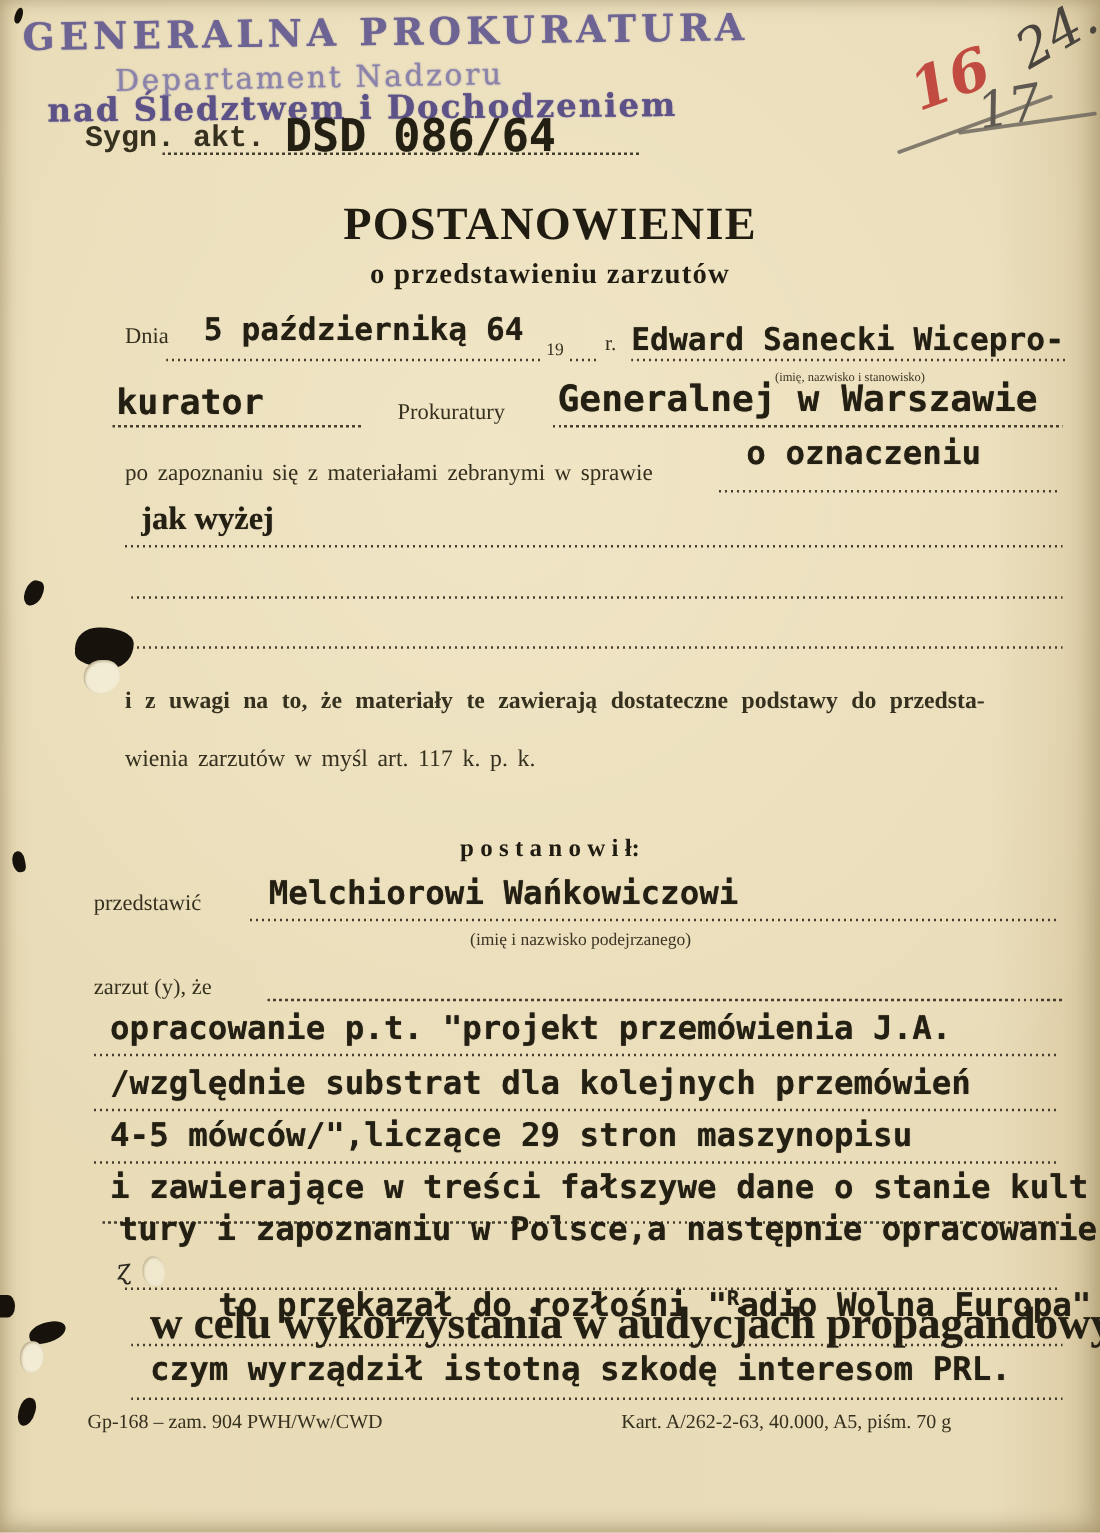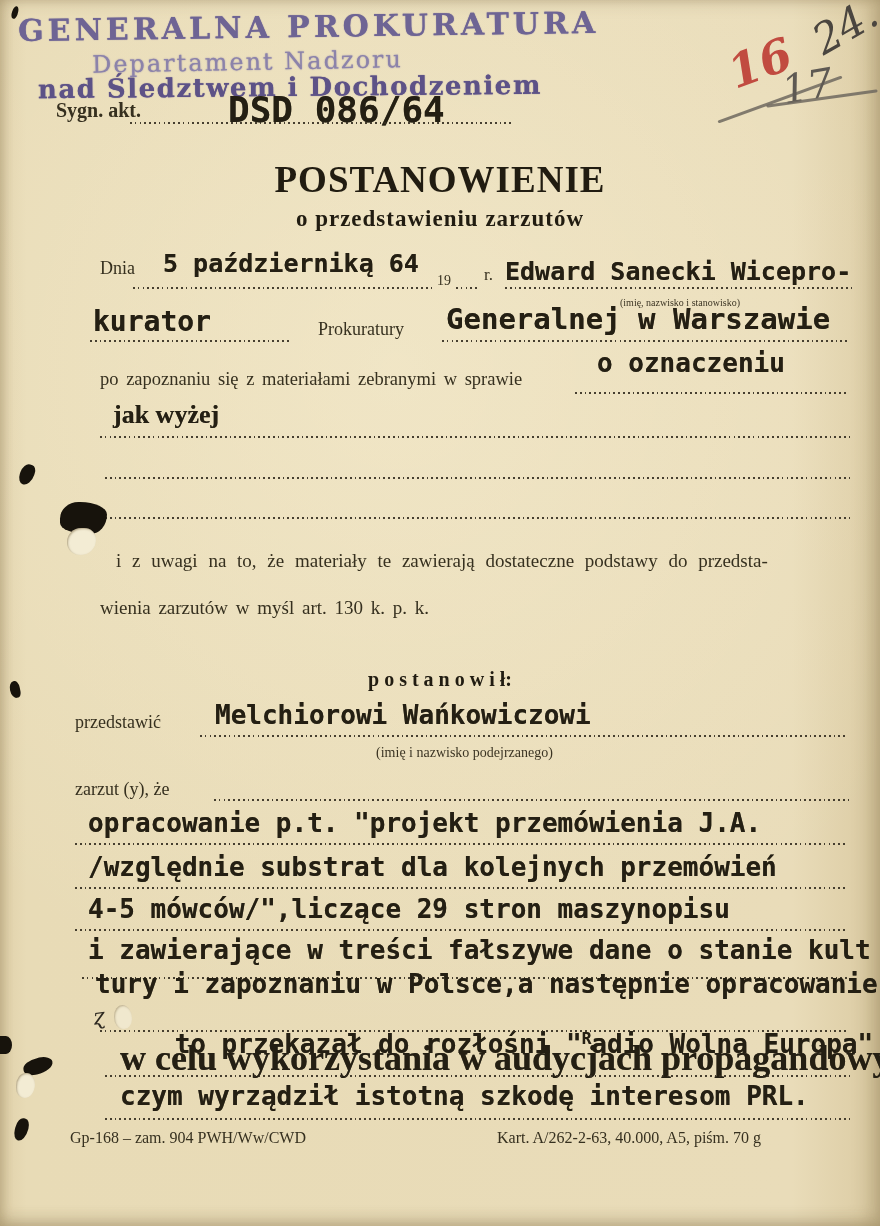--- a/index.html
+++ b/index.html
@@ -26,21 +26,21 @@
 </style>
 </head>
 <body>
 
 <div id="paper">
 
   <div class="stamp" style="left:18px;top:12px;font-size:30px;letter-spacing:4px;font-weight:bold;color:#6e6494;transform:rotate(-0.8deg);text-shadow:0 0 1px #6e6494;">GENERALNA PROKURATURA</div>
   <div class="stamp" style="left:92px;top:50px;font-size:24px;letter-spacing:2px;color:#8c83aa;transform:rotate(-1deg);text-shadow:0 0 1.5px #8c83aa;">Departament Nadzoru</div>
   <div class="stamp" style="left:38px;top:74px;font-size:26px;letter-spacing:1.5px;font-weight:bold;color:#5d5287;transform:rotate(-0.5deg);text-shadow:0 0 1px #5d5287;">nad Śledztwem i Dochodzeniem</div>
 
-  <div class="pre" style="left:56px;top:100px;font-size:20px;font-weight:bold;">Sygn. akt.</div>
+  <div class="pre" style="left:68px;top:100px;font-size:24px;font-weight:bold;font-family:Liberation Mono, monospace;">Sygn. akt.</div>
   <div class="typed" style="left:228px;top:92px;font-size:36px;">DSD 086/64</div>
   <div class="dots" style="left:130px;top:122px;width:382px;"></div>
 
   <div class="hw" style="left:812px;top:6px;font-size:42px;color:#4a453f;transform:rotate(-30deg);">24.</div>
   <div class="hw" style="left:728px;top:40px;font-size:46px;font-weight:bold;color:#c14b40;transform:rotate(-20deg);">16</div>
   <div class="strike" style="left:714px;top:98px;width:132px;transform:rotate(-20deg);"></div>
   <div class="hw" style="left:782px;top:66px;font-size:40px;color:#5e5953;transform:rotate(-10deg);">17</div>
   <div class="strike" style="left:766px;top:97px;width:112px;transform:rotate(-8deg);"></div>
 
   <div class="title" style="top:206px;font-size:23px;letter-spacing:1px;">o przedstawieniu zarzutów</div>
@@ -69,22 +69,22 @@
   <div class="dots" style="left:100px;top:436px;width:750px;"></div>
 
   <div class="dots" style="left:105px;top:477px;width:745px;"></div>
   <div class="dots" style="left:105px;top:517px;width:745px;"></div>
 
   <div class="blot" style="left:20px;top:464px;width:14px;height:21px;border-radius:60% 40% 70% 50%;transform:rotate(18deg);"></div>
   <div class="blot" style="left:60px;top:502px;width:47px;height:32px;border-radius:45% 65% 40% 70%/60% 45% 70% 40%;"></div>
   <div class="hole" style="left:67px;top:528px;width:29px;height:27px;border-radius:55% 45% 60% 50%;"></div>
   <div class="blot" style="left:10px;top:681px;width:10px;height:17px;border-radius:60% 50% 40% 60%;transform:rotate(-12deg);"></div>
 
-  <div class="pre" style="left:116px;top:551px;font-size:19px;word-spacing:6px;">i z uwagi na to, że materiały te zawierają dostateczne podstawy do przedsta-</div>
-  <div class="pre" style="left:100px;top:598px;font-size:19px;word-spacing:3px;">wienia zarzutów w myśl art. 130 k. p. k.</div>
+  <div class="pre" style="left:100px;top:551px;font-size:19px;word-spacing:6px;font-weight:bold;">i z uwagi na to, że materiały te zawierają dostateczne podstawy do przedsta-</div>
+  <div class="pre" style="left:100px;top:598px;font-size:19px;word-spacing:3px;">wienia zarzutów w myśl art. 117 k. p. k.</div>
 
   <div class="title" style="top:668px;font-size:20px;">p o s t a n o w i ł:</div>
 
   <div class="pre" style="left:75px;top:713px;font-size:18px;">przedstawić</div>
   <div class="typed" style="left:215px;top:702px;font-size:26px;">Melchiorowi Wańkowiczowi</div>
   <div class="dots" style="left:200px;top:735px;width:648px;"></div>
   <div class="cap" style="left:352px;top:746px;width:225px;font-size:14px;">(imię i nazwisko podejrzanego)</div>
 
   <div class="pre" style="left:75px;top:780px;font-size:18px;">zarzut (y), że</div>
   <div class="dots" style="left:214px;top:799px;width:636px;"></div>

